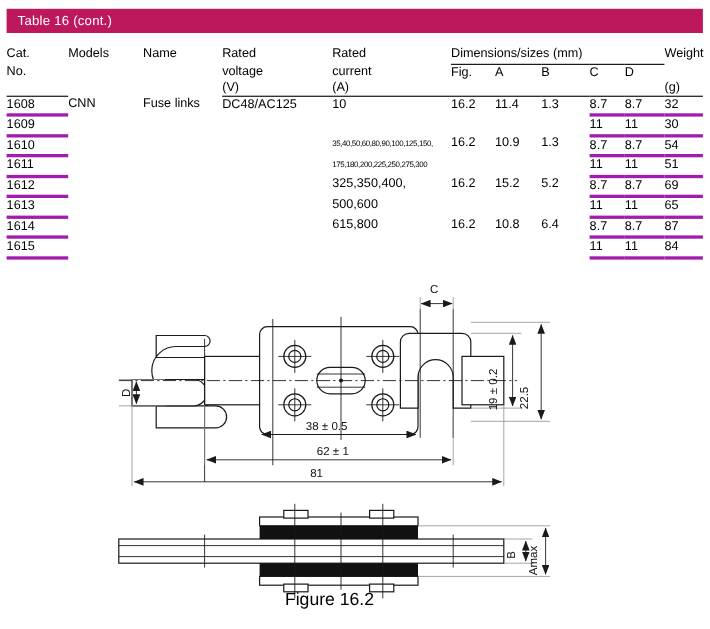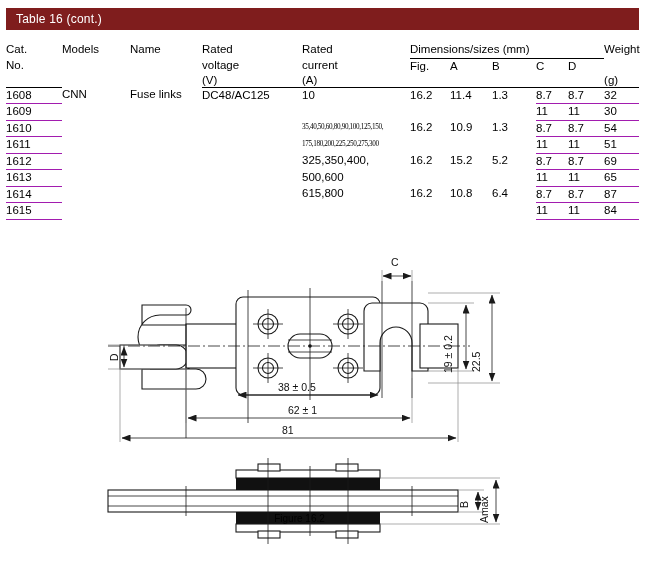--- a/index.html
+++ b/index.html
@@ -16,21 +16,21 @@
     overflow: hidden;
   }
 
   
   .caption-bar {
     position: absolute;
     left: 6px;
     top: 8px;
     width: 633px;
     height: 22px;
-    background: #7f1d1d;
+    background: #be185d;
     color: #ffffff;
     font-size: 12px;
     line-height: 22px;
     padding-left: 10px;
     box-sizing: border-box;
     letter-spacing: 0.2px;
   }
 
   
   .tbl-wrap {
@@ -70,29 +70,28 @@
     line-height: 14px;
     padding-top: 1px;
     margin-top: 19px;
   }
 
   .body-row td {
     line-height: 15.5px;
     padding-top: 1px;
     padding-bottom: 1px;
   }
-  .u { border-bottom: 1px solid #a21caf; }
+  .u { border-bottom: 3px solid #a21caf; }
   .nb { border-bottom: none; margin-top: 24px; }
 
   .tiny {
     font-size: 7.2px;
     line-height: 9.6px;
     letter-spacing: -0.35px;
     white-space: nowrap;
-    font-family: Liberation Serif, serif;
   }
 
   .c-cat   { width: 56px; }
   .c-mod   { width: 68px; }
   .c-name  { width: 72px; }
   .c-volt  { width: 100px; }
   .c-curr  { width: 108px; }
   .c-fig   { width: 40px; }
   .c-a     { width: 42px; }
   .c-b     { width: 44px; }
@@ -104,24 +103,24 @@
   .drawing {
     position: absolute;
     left: 0;
     top: 248px;
     width: 645px;
     height: 324px;
   }
   .fig-caption {
     position: absolute;
     left: 0;
-    top: 513px;
+    top: 537px;
     width: 599px;
     text-align: center;
-    font-size: 10px;
+    font-size: 16px;
   }
 </style>
 </head>
 <body>
 
 <div class="caption-bar">
   <span>Table 16 (cont.)</span>
 </div>
 
 <div class="tbl-wrap">

